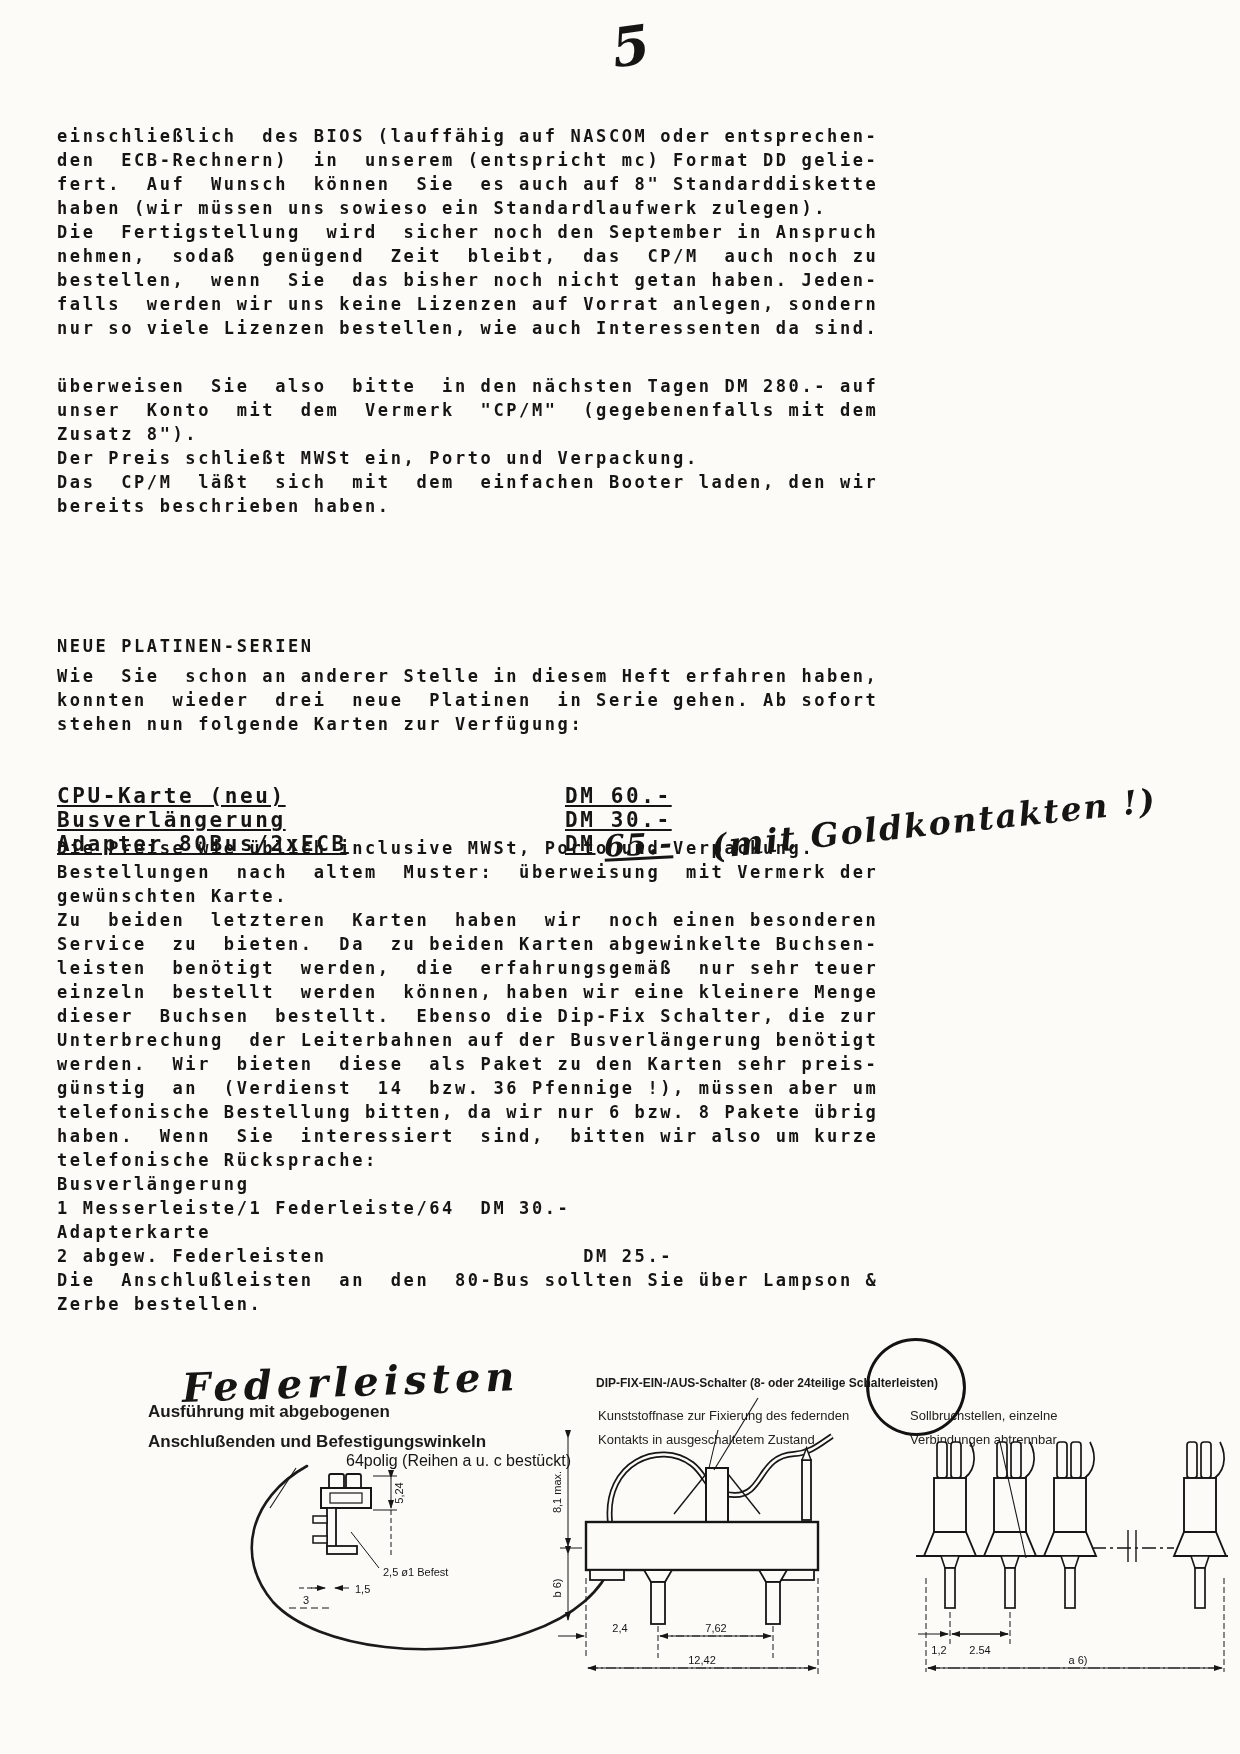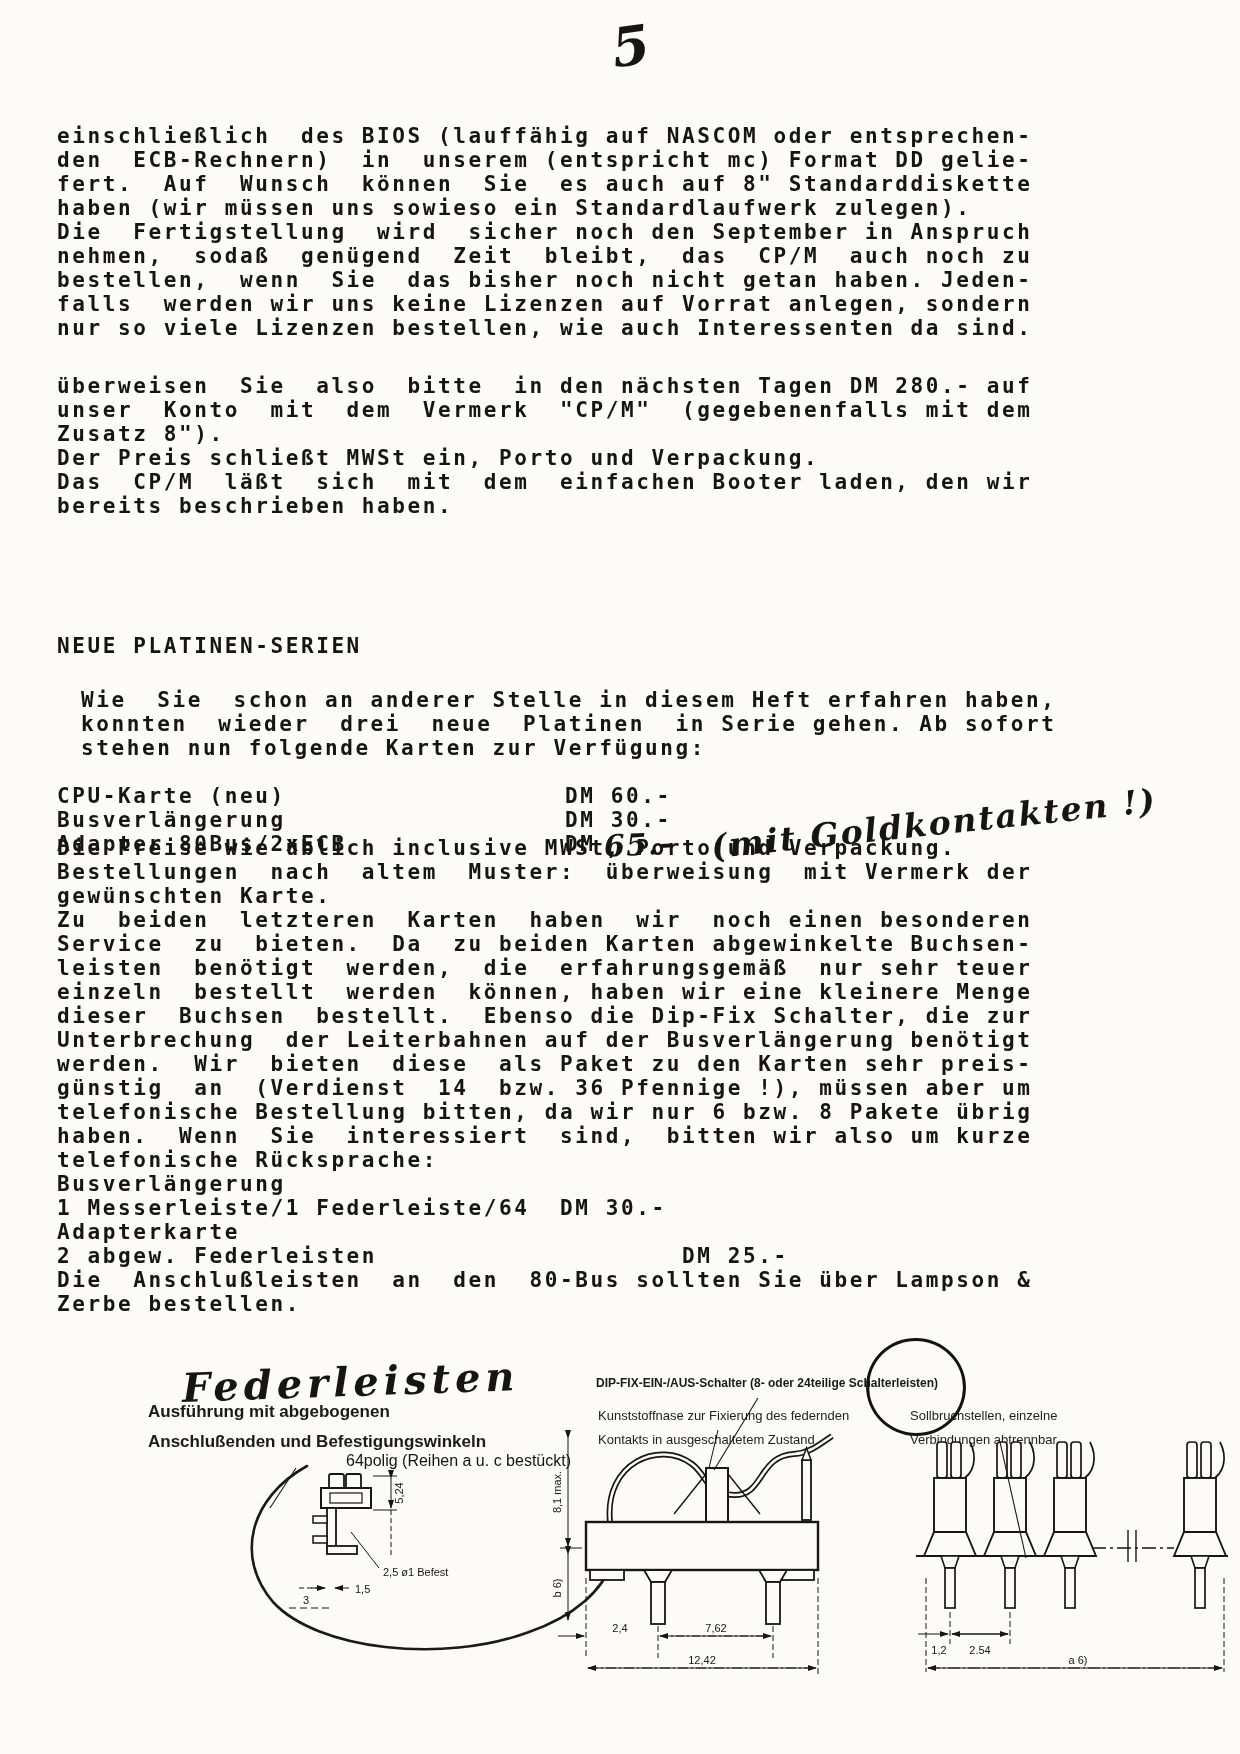--- a/index.html
+++ b/index.html
@@ -4,34 +4,34 @@
 <style>
   html,body{margin:0;padding:0;background:#8a8a8a;}
   .sheet{
     position:relative;width:1240px;height:1754px;margin:0 auto;
     background:#fcfbf7;overflow:hidden;color:#171513;
   }
   
   .mono{
     position:absolute;left:57px;
     font-family:"DejaVu Sans Mono",monospace;font-weight:700;
-    font-size:21px;line-height:24px;letter-spacing:2.6px;
+    font-size:17px;line-height:24px;letter-spacing:2.6px;
     white-space:pre;color:#171513;
   }
-  .p1{top:124px;} .p2{top:374px;} .heading{top:634px;} .p3{top:688px;margin-left:24px;} .p4{top:836px;}
+  .p1{top:124px;} .p2{top:374px;} .heading{top:634px;} .p3{top:664px;} .p4{top:836px;}
   .pagenum{
     position:absolute;left:612px;top:14px;
     font-family:"DejaVu Serif",serif;font-style:italic;font-weight:700;
     font-size:54px;transform:rotate(-8deg);
   }
   .price-list{position:absolute;left:57px;top:784px;}
   .price-row{
     display:flex;align-items:flex-start;height:24px;
     font-family:"DejaVu Sans Mono",monospace;font-weight:700;
-    font-size:21px;line-height:24px;letter-spacing:2.6px;white-space:pre;
+    font-size:21px;line-height:24px;letter-spacing:2.6px;white-space:pre;text-decoration:underline;
   }
   .price-item{width:508px;}
   .price-hand{
     font-family:"DejaVu Serif",serif;font-style:italic;font-weight:700;
     font-size:30px;line-height:26px;margin-left:8px;letter-spacing:1px;
     transform:rotate(-3deg);
   }
   .note-gold{
     position:absolute;left:710px;top:804px;
     font-family:"DejaVu Serif",serif;font-style:italic;font-weight:700;

